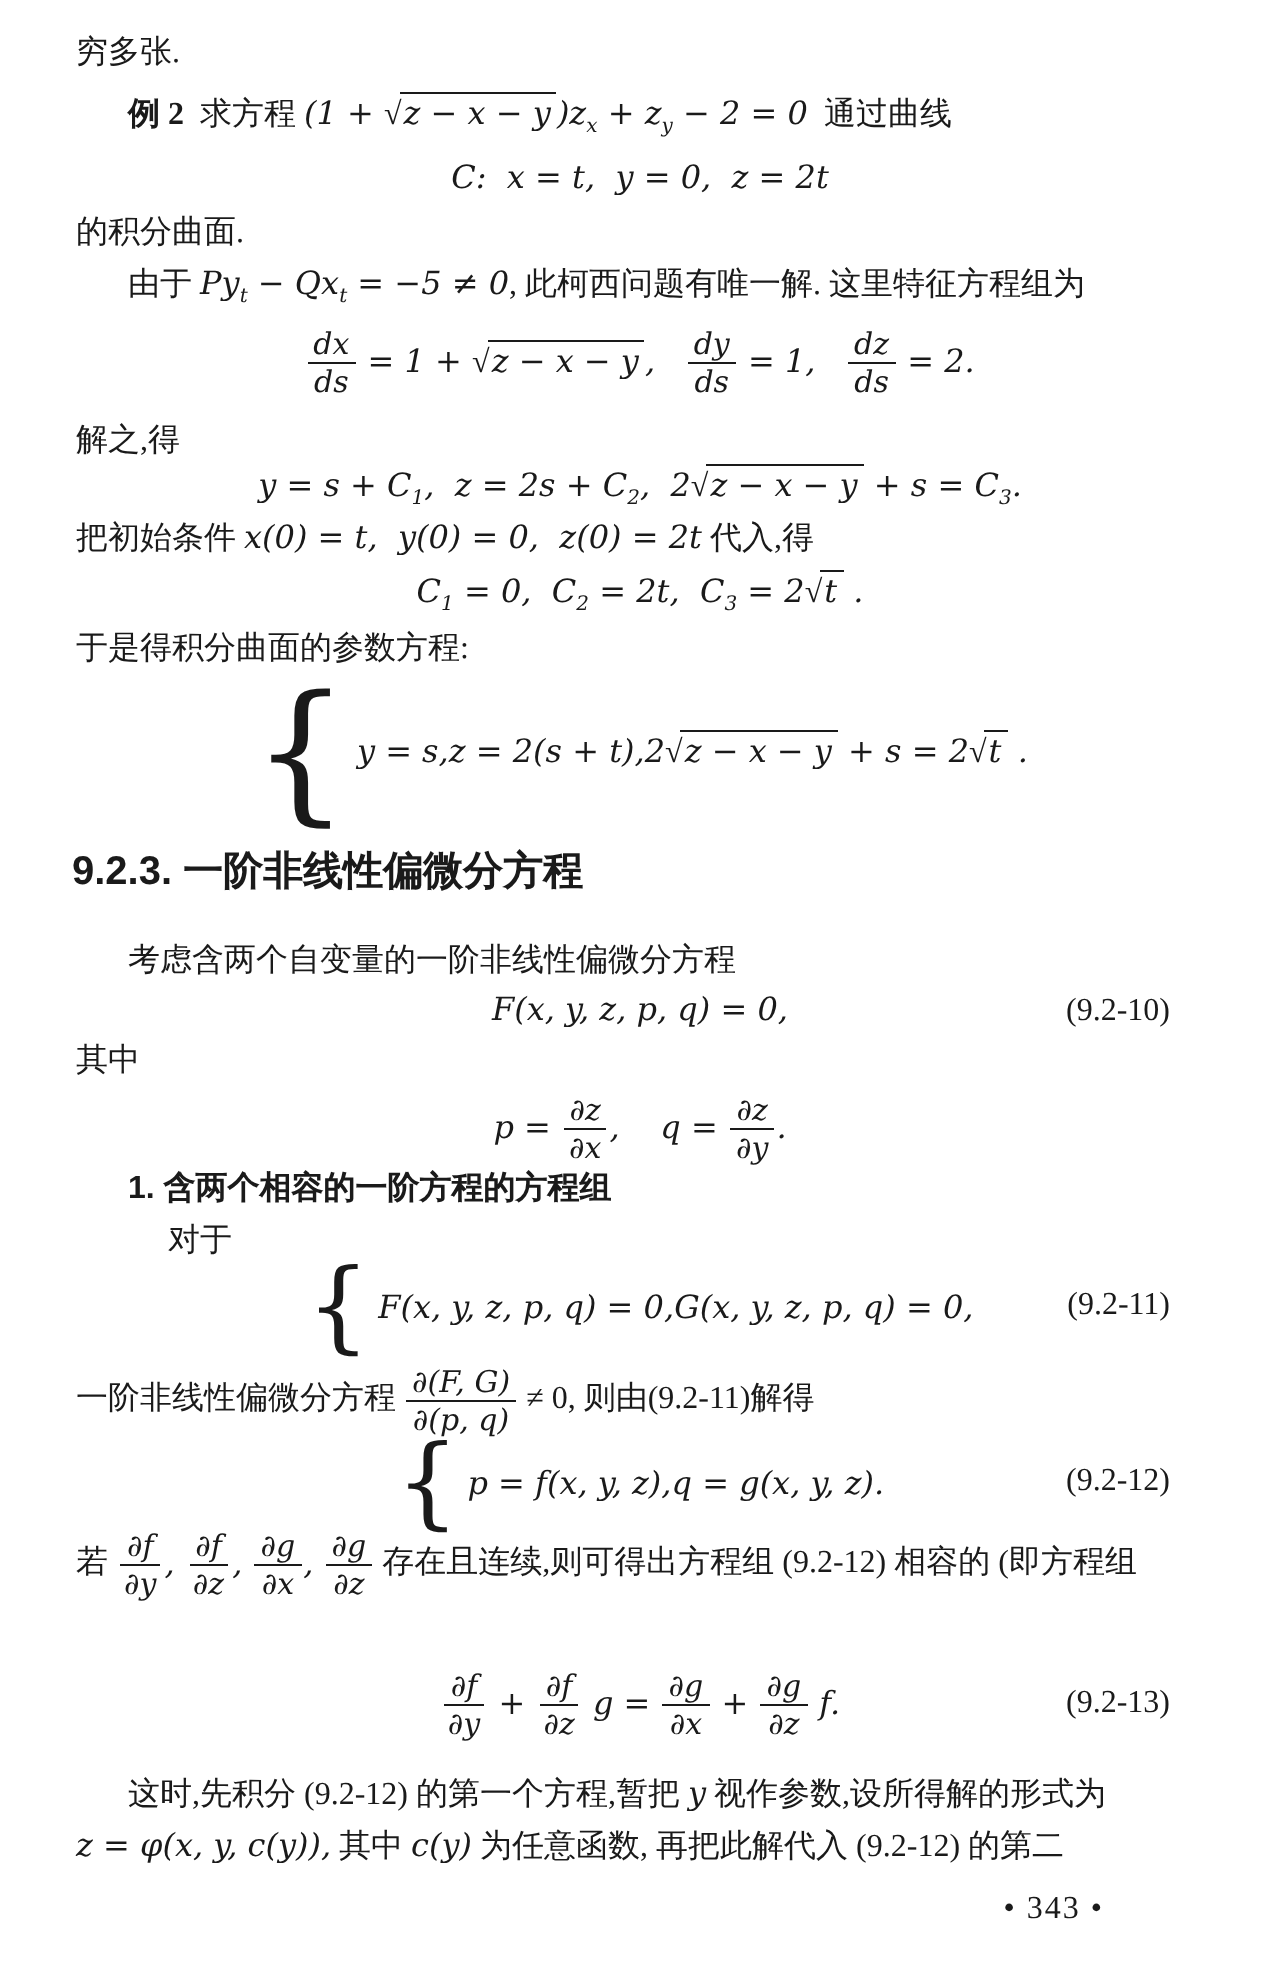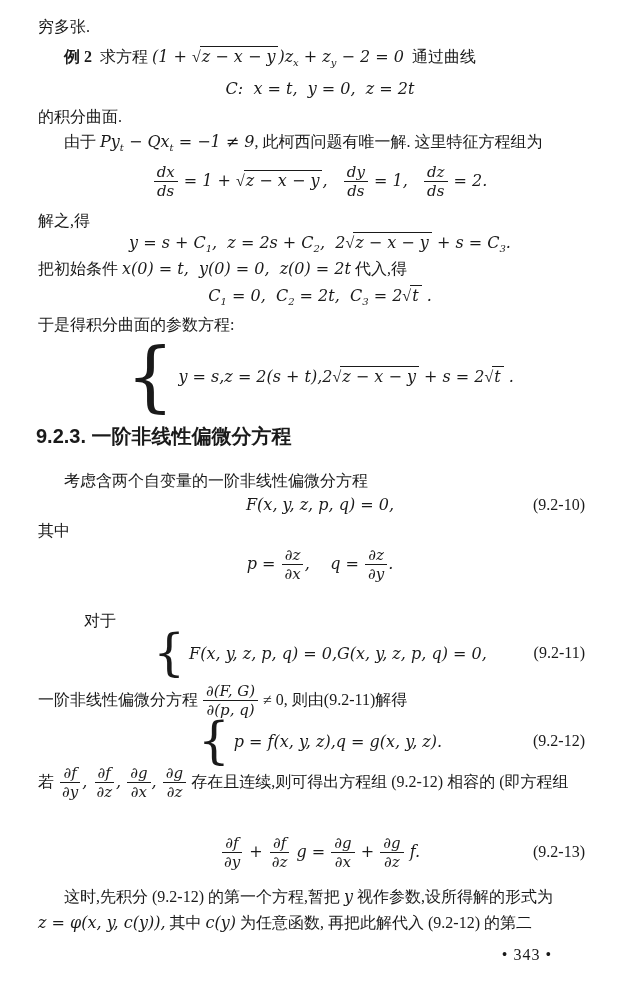--- a/index.html
+++ b/index.html
@@ -34,21 +34,21 @@
 <div class="page">
 
   <div class="line" style="top:16px;left:38px"><span>穷多张.</span></div>
 
   <div class="line" style="top:46px;left:64px"><span class="bold">例 2</span><span>  求方程 </span><span class="mi">(1 + </span><span class="sq"><span>√</span><span class="rd mi">z − x − y</span></span><span class="mi">)z</span><span class="sb">x</span><span class="mi"> + z</span><span class="sb">y</span><span class="mi"> − 2 = 0</span><span>  通过曲线</span></div>
 
   <div class="line ctr" style="top:78px"><span class="mi">C:  x = t,  y = 0,  z = 2t</span></div>
 
   <div class="line" style="top:106px;left:38px"><span>的积分曲面.</span></div>
 
-  <div class="line" style="top:131px;left:64px"><span>由于 </span><span class="mi">Py</span><span class="sb">t</span><span class="mi"> − Qx</span><span class="sb">t</span><span class="mi"> = −1 ≠ 9</span><span>, 此柯西问题有唯一解. 这里特征方程组为</span></div>
+  <div class="line" style="top:131px;left:64px"><span>由于 </span><span class="mi">Py</span><span class="sb">t</span><span class="mi"> − Qx</span><span class="sb">t</span><span class="mi"> = −5 ≠ 0</span><span>, 此柯西问题有唯一解. 这里特征方程组为</span></div>
 
   <div class="line fxc" style="top:163px;height:36px"><span class="frac"><span class="num mi">dx</span><span class="den mi">ds</span></span><span class="mi"> = 1 + </span><span class="sq"><span>√</span><span class="rd mi">z − x − y</span></span><span class="mi">,   </span><span class="frac"><span class="num mi">dy</span><span class="den mi">ds</span></span><span class="mi"> = 1,   </span><span class="frac"><span class="num mi">dz</span><span class="den mi">ds</span></span><span class="mi"> = 2.</span></div>
 
   <div class="line" style="top:210px;left:38px"><span>解之,得</span></div>
 
   <div class="line ctr" style="top:232px"><span class="mi">y = s + C</span><span class="sb">1</span><span class="mi">,  z = 2s + C</span><span class="sb">2</span><span class="mi">,  2</span><span class="sq"><span>√</span><span class="rd mi">z − x − y</span></span><span class="mi"> + s = C</span><span class="sb">3</span><span class="mi">.</span></div>
 
   <div class="line" style="top:258px;left:38px"><span>把初始条件 </span><span class="mi">x(0) = t,  y(0) = 0,  z(0) = 2t</span><span> 代入,得</span></div>
 
   <div class="line ctr" style="top:285px"><span class="mi">C</span><span class="sb">1</span><span class="mi"> = 0,  C</span><span class="sb">2</span><span class="mi"> = 2t,  C</span><span class="sb">3</span><span class="mi"> = 2</span><span class="sq"><span>√</span><span class="rd mi">t</span></span><span class="mi"> .</span></div>
@@ -60,20 +60,21 @@
   <div class="line hd" style="top:425px;left:36px;font-size:20px"><span>9.2.3. 一阶非线性偏微分方程</span></div>
 
   <div class="line" style="top:470px;left:64px"><span>考虑含两个自变量的一阶非线性偏微分方程</span></div>
 
   <div class="line ctr" style="top:494px"><span class="mi">F(x, y, z, p, q) = 0,</span><span class="tag">(9.2-10)</span></div>
 
   <div class="line" style="top:520px;left:38px"><span>其中</span></div>
 
   <div class="line fxc" style="top:546px;height:36px"><span class="mi">p = </span><span class="frac"><span class="num mi">∂z</span><span class="den mi">∂x</span></span><span class="mi">,    q = </span><span class="frac"><span class="num mi">∂z</span><span class="den mi">∂y</span></span><span class="mi">.</span></div>
 
+  <div class="line hd" style="top:584px;left:64px"><span>1. 含两个相容的一阶方程的方程组</span></div>
 
   <div class="line" style="top:610px;left:84px"><span>对于</span></div>
 
   <div class="line fxc" style="top:629px;height:48px"><span class="brace b2">{</span><div class="rows r23"><div class="row mi">F(x, y, z, p, q) = 0,</div><div class="row mi">G(x, y, z, p, q) = 0,</div></div><span class="tag">(9.2-11)</span></div>
 
   <div class="line fx" style="top:682px;left:38px;height:36px"><span>一阶非线性偏微分方程 </span><span class="frac"><span class="num mi">∂(F, G)</span><span class="den mi">∂(p, q)</span></span><span> ≠ 0, 则由(9.2-11)解得</span></div>
 
   <div class="line fxc" style="top:717px;height:48px"><span class="brace b2">{</span><div class="rows r23"><div class="row mi">p = f(x, y, z),</div><div class="row mi">q = g(x, y, z).</div></div><span class="tag">(9.2-12)</span></div>
 
   <div class="line fx" style="top:764px;left:38px;height:36px"><span>若 </span><span class="frac"><span class="num mi">∂f</span><span class="den mi">∂y</span></span><span class="mi">, </span><span class="frac"><span class="num mi">∂f</span><span class="den mi">∂z</span></span><span class="mi">, </span><span class="frac"><span class="num mi">∂g</span><span class="den mi">∂x</span></span><span class="mi">, </span><span class="frac"><span class="num mi">∂g</span><span class="den mi">∂z</span></span><span> 存在且连续,则可得出方程组 (9.2-12) 相容的 (即方程组</span></div>

